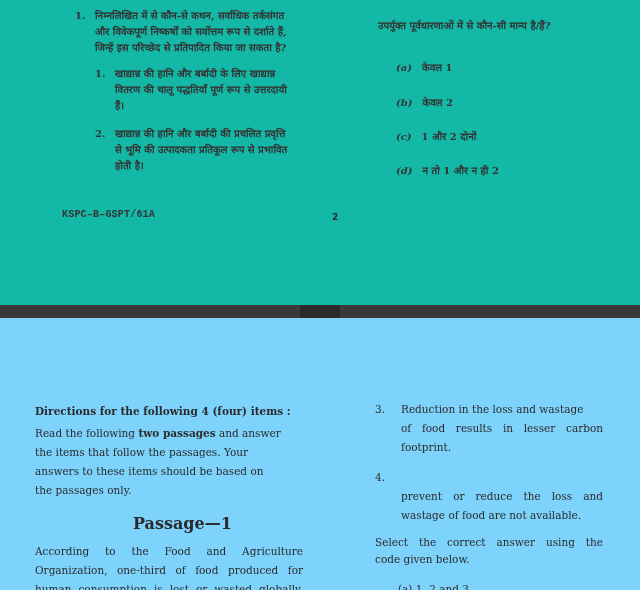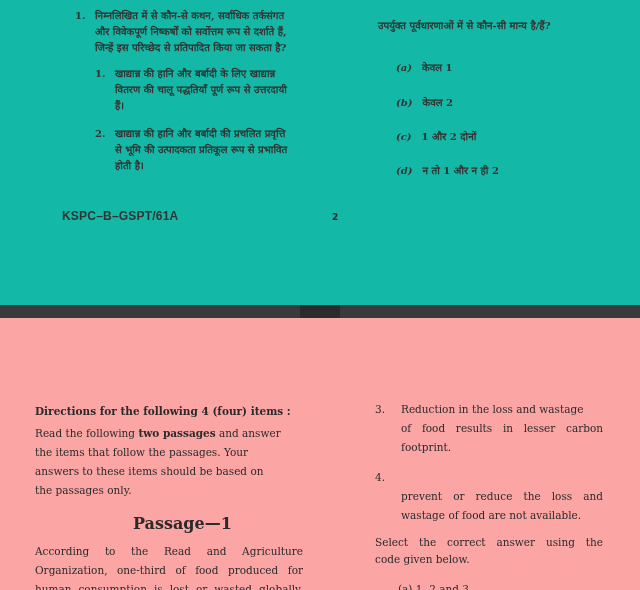--- a/index.html
+++ b/index.html
@@ -1,26 +1,26 @@
 <!DOCTYPE html>
 <html><head>
 <meta charset="utf-8">
 <style>
   html, body { margin:0; padding:0; }
   body { width:640px; height:590px; overflow:hidden; background:#f4f2ee; position:relative; font-family:"DejaVu Serif", serif; color:#2a2a2a; }
   .page1 { position:absolute; left:0; top:0; width:640px; height:305px; background:#14b8a6; }
-  .page2 { position:absolute; left:0; top:318px; width:640px; height:272px; background:#fca5a5; }
+  .page2 { position:absolute; left:0; top:318px; width:640px; height:272px; background:#7dd3fc; }
   .divider { position:absolute; left:0; top:305px; width:640px; height:13px; background:#3a3a3a; }
   .divider .notch { position:absolute; left:300px; top:0; width:40px; height:13px; background:#2b2b2b; }
   .abs { position:absolute; }
   .hi { font-size:10px; line-height:16px; font-weight:bold; color:#333; }
   .en { font-size:10.5px; line-height:18px; color:#2b2b2b; }
   .b { font-weight:bold; }
   .just { text-align:justify; }
-  .footer-code { font-family:Liberation Sans, sans-serif; font-size:12px; font-weight:bold; letter-spacing:0.2px; color:#333; }
+  .footer-code { font-family:Liberation Mono, monospace; font-size:10px; font-weight:bold; letter-spacing:0.2px; color:#333; }
   .pagenum { font-family:"DejaVu Sans", sans-serif; font-size:9px; font-weight:bold; }
   .opt-letter { font-style:italic; margin-right:10px; }
   .num { display:inline-block; width:20px; }
   .passage-title { font-weight:bold; font-size:16px; }
 </style>
 </head>
 <body>
 
 <div class="page1">
 
@@ -63,21 +63,21 @@
   <div class="abs en just" style="left:35px; top:106px; width:268px; line-height:19px;">
     <div><span>Read the following </span><span class="b">two passages</span><span> and answer</span></div>
     <div>the items that follow the passages. Your</div>
     <div>answers to these items should be based on</div>
     <div>the passages only.</div>
   </div>
 
   <div class="abs passage-title" style="left:133px; top:196px;">Passage—1</div>
 
   <div class="abs en" style="left:35px; top:224px; width:268px; line-height:19px;">
-    <div style="text-align:justify; text-align-last:justify;">According to the Read and Agriculture</div>
+    <div style="text-align:justify; text-align-last:justify;">According to the Food and Agriculture</div>
     <div style="text-align:justify; text-align-last:justify;">Organization, one-third of food produced for</div>
     <div style="text-align:justify; text-align-last:justify;">human consumption is lost or wasted globally.</div>
   </div>
 
   <div class="abs en" style="left:375px; top:82px; width:228px; line-height:19px;">
     <div><span class="num" style="width:26px;">3.</span><span>Reduction in the loss and wastage</span></div>
     <div style="padding-left:26px; text-align:justify; text-align-last:justify;">of food results in lesser carbon</div>
     <div style="padding-left:26px;">footprint.</div>
   </div>
 

